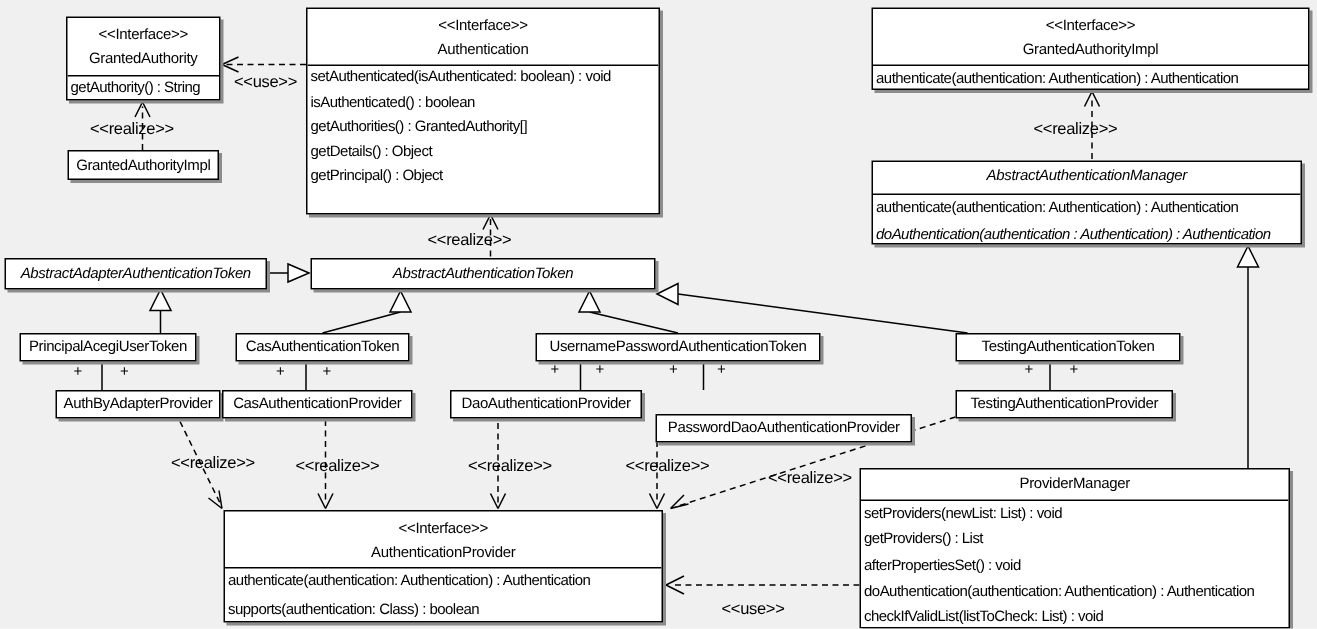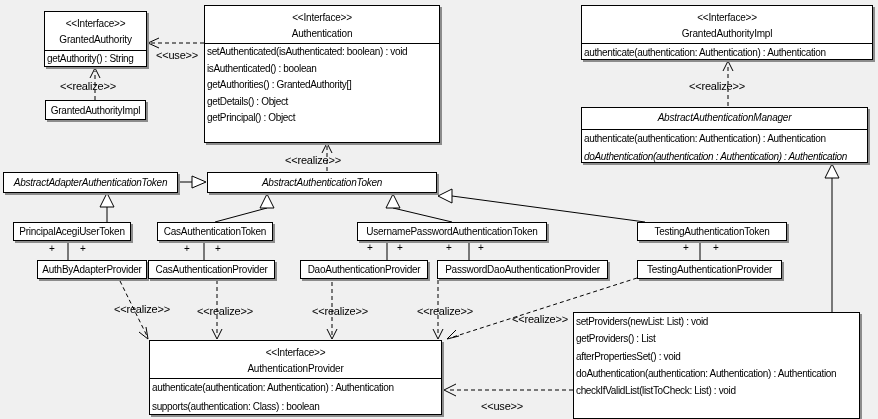--- a/index.html
+++ b/index.html
@@ -166,37 +166,38 @@
 
   <div class="box nbox" style="left:37px;top:260px;width:110px;height:19px">
     <span>AuthByAdapterProvider</span>
   </div>
   <div class="box nbox" style="left:148px;top:260px;width:127px;height:19px">
     <span>CasAuthenticationProvider</span>
   </div>
   <div class="box nbox" style="left:300px;top:260px;width:128px;height:19px">
     <span>DaoAuthenticationProvider</span>
   </div>
-  <div class="box nbox" style="left:437px;top:260px;width:171px;height:19px">
+  <div class="box nbox" style="left:437px;top:276px;width:171px;height:19px">
     <span>PasswordDaoAuthenticationProvider</span>
   </div>
   <div class="box nbox" style="left:637px;top:260px;width:145px;height:19px">
     <span>TestingAuthenticationProvider</span>
   </div>
 
   <div class="box ap" style="left:149px;top:340px;width:293px;height:75px">
     <div class="hdr" style="height:38px">
       <div class="stereo">&lt;&lt;Interface&gt;&gt;</div>
       <div class="cname">AuthenticationProvider</div>
     </div>
     <div class="mrow">authenticate(authentication: Authentication) : Authentication</div>
     <div class="mrow">supports(authentication: Class) : boolean</div>
   </div>
 
   <div class="box pm" style="left:573px;top:312px;width:287px;height:107px">
+    <div class="hdr1">ProviderManager</div>
     <div class="mrow">setProviders(newList: List) : void</div>
     <div class="mrow">getProviders() : List</div>
     <div class="mrow">afterPropertiesSet() : void</div>
     <div class="mrow">doAuthentication(authentication: Authentication) : Authentication</div>
     <div class="mrow">checkIfValidList(listToCheck: List) : void</div>
   </div>
 
   <span class="elabel" style="left:156px;top:49px">&lt;&lt;use&gt;&gt;</span>
   <span class="elabel" style="left:60px;top:80px">&lt;&lt;realize&gt;&gt;</span>
   <span class="elabel" style="left:285px;top:154px">&lt;&lt;realize&gt;&gt;</span>

